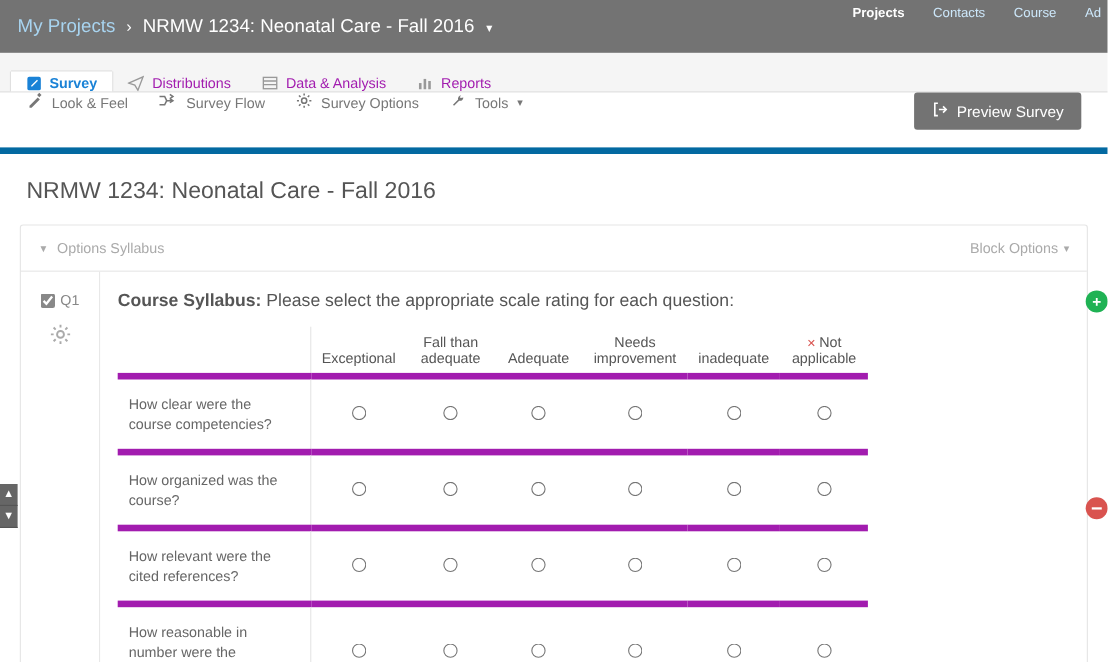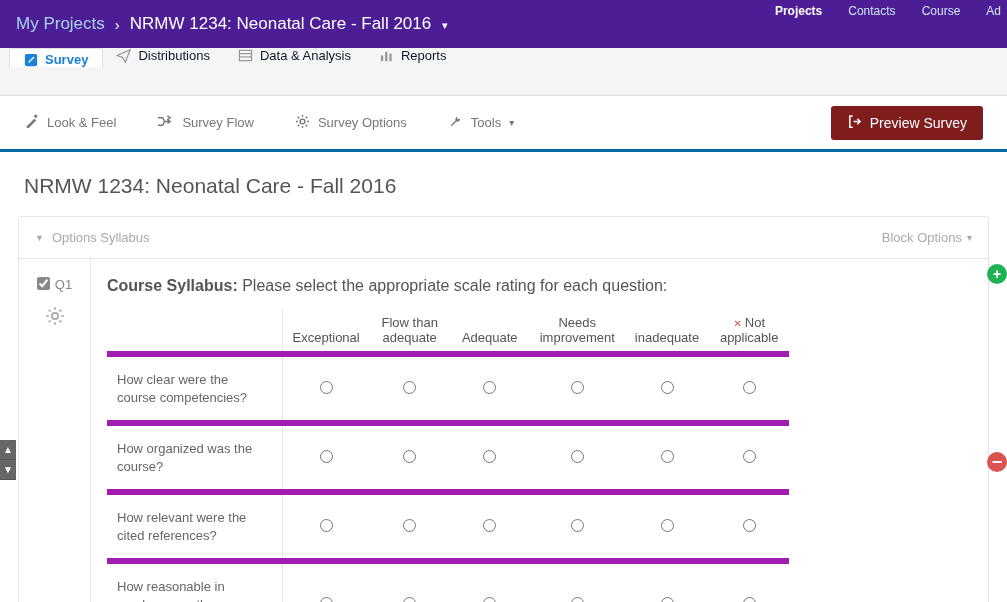--- a/index.html
+++ b/index.html
@@ -7,21 +7,21 @@
     font-family: "Helvetica Neue", Arial, sans-serif;
     font-size: 13px;
     color: #555;
     background: #fff;
     width: 1007px;
     height: 602px;
     overflow: hidden;
     position: relative;
   }
   .top-bar {
-    background: #4c1d95;
+    background: #737373;
     height: 48px;
     display: flex;
     align-items: center;
     padding: 0 16px;
     color: #fff;
     position: relative;
   }
   .breadcrumb { display: flex; align-items: center; font-size: 17px; font-weight: 400; }
   .breadcrumb .my-projects { color: #a8d4f0; }
   .breadcrumb .sep { margin: 0 10px; color: #fff; font-size: 15px; }
@@ -33,59 +33,59 @@
     top: 4px;
     font-size: 12px;
     display: flex;
     gap: 26px;
     color: #cde8fb;
   }
   .top-links span { cursor: pointer; }
   .top-links .bold { font-weight: 700; color: #fff; }
 
   .tab-row {
-    height: 48px;
+    height: 36px;
     background: #f5f5f5;
     border-bottom: 1px solid #e0e0e0;
     display: flex;
-    align-items: flex-start;
+    align-items: flex-end;
     padding-left: 10px;
   }
   .tab {
     display: flex;
     align-items: center;
     padding: 0 14px;
     font-size: 13px;
-    color: #0f172a;
+    color: #a21caf;
     gap: 7px;
     cursor: pointer;
   }
   .tab.active {
     background: #fff;
     color: #1a82d6;
     font-weight: 600;
     border-top: 3px solid transparent;
     margin-top: 1px;
     box-shadow: 0 -1px 0 #e0e0e0, 1px 0 0 #e0e0e0, -1px 0 0 #e0e0e0;
   }
   .tab .icon { display: inline-flex; }
 
   .toolbar {
     height: 56px;
     display: flex;
-    align-items: center;
+    align-items: flex-start;
     padding: 0 24px;
-    border-bottom: 3px solid #0369a1;
-    gap: 41px;
+    border-bottom: 6px solid #0369a1;
+    gap: 28px;
     color: #777;
   }
   .toolbar .tool-item { display: flex; align-items: center; gap: 8px; cursor: pointer; font-size: 13px; }
   .toolbar .spacer { flex: 1; }
   .preview-btn {
-    background: #7f1d1d;
+    background: #737373;
     color: #fff;
     border: none;
     border-radius: 3px;
     height: 34px;
     padding: 0 16px;
     font-size: 14px;
     display: flex;
     align-items: center;
     gap: 8px;
     cursor: pointer;
@@ -121,21 +121,21 @@
   .question-row { display: flex; }
   .question-gutter {
     width: 72px;
     border-right: 1px solid #e8e8e8;
     padding: 18px 10px;
     display: flex;
     flex-direction: column;
     align-items: center;
     gap: 14px;
   }
-  .q-check { display: flex; align-items: flex-start; gap: 5px; color: #888; font-size: 13px; }
+  .q-check { display: flex; align-items: flex-end; gap: 5px; color: #888; font-size: 13px; }
   .q-check input { accent-color: #888; }
   .gear-icon { color: #aaa; }
 
   .question-body { flex: 1; padding: 18px 16px; }
   .question-text { font-size: 16px; color: #555; margin-bottom: 14px; }
   .question-text b { font-weight: 700; }
 
   table.matrix { border-collapse: collapse; }
   table.matrix th, table.matrix td { font-weight: 400; }
   table.matrix thead th {
@@ -340,21 +340,21 @@
     <div class="question-body">
       <div class="question-text">
         <b>Course Syllabus:</b><span> Please select the appropriate scale rating for each question:</span>
       </div>
 
       <table class="matrix">
         <thead>
           <tr>
             <th class="rowlabel-col"></th>
             <th>Exceptional</th>
-            <th>Flow than adequate</th>
+            <th>Fall than adequate</th>
             <th>Adequate</th>
             <th>Needs improvement</th>
             <th>inadequate</th>
             <th><span class="del-x">✕</span><span>Not applicable</span></th>
           </tr>
         </thead>
         <tbody id="matrix-body">
             <tr>
               <td class="rowlabel">How clear were the course competencies?</td>
               <td><input type="radio" name="row0" style=""></td>

